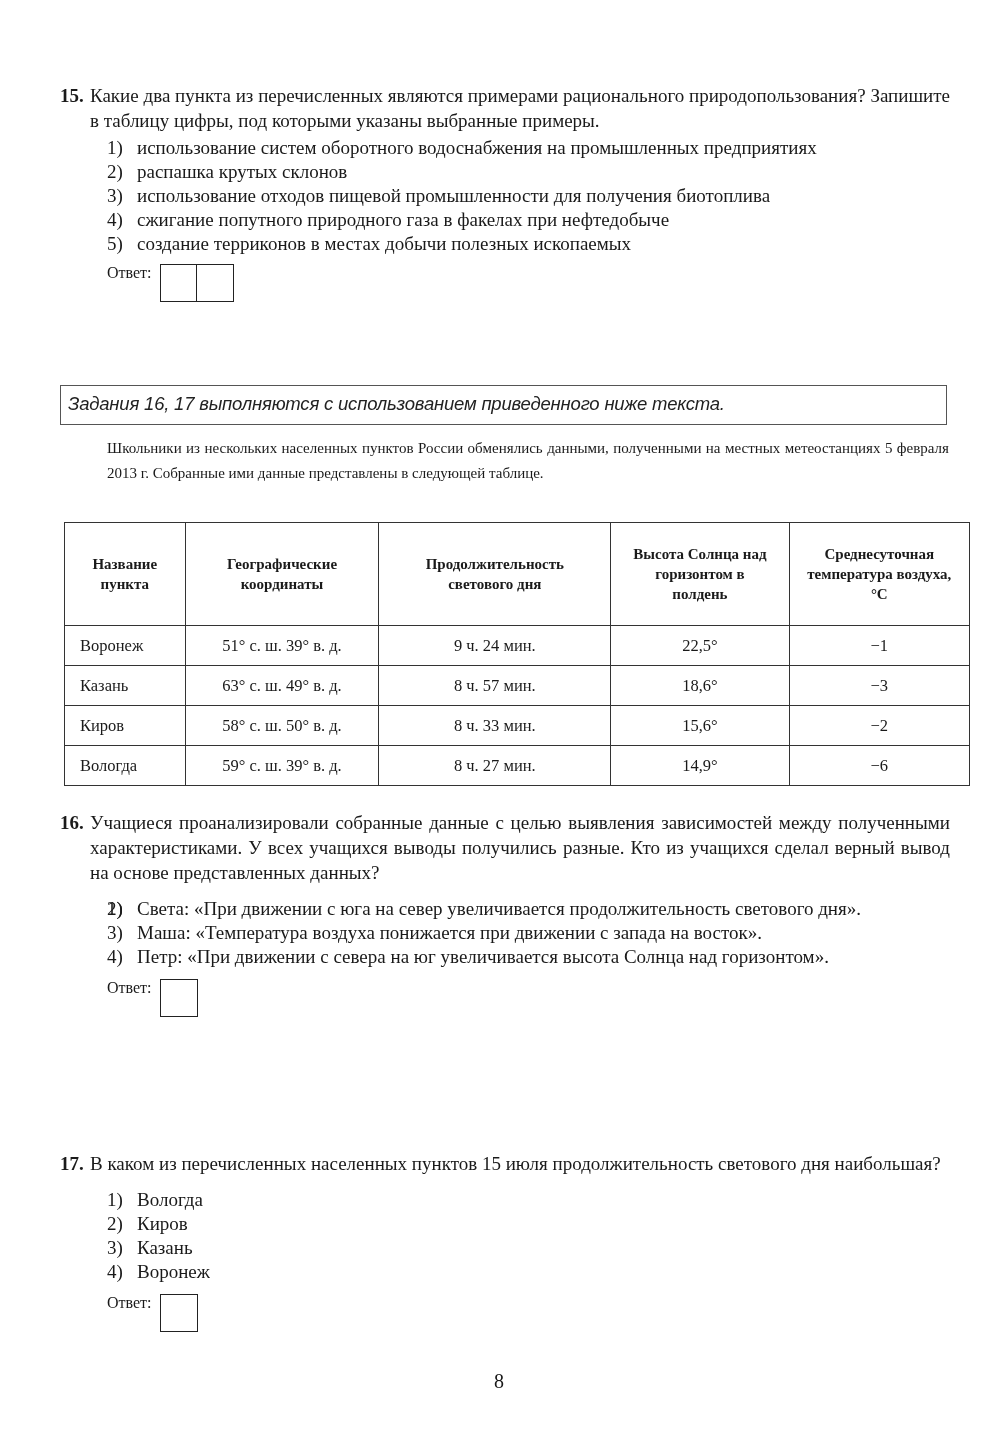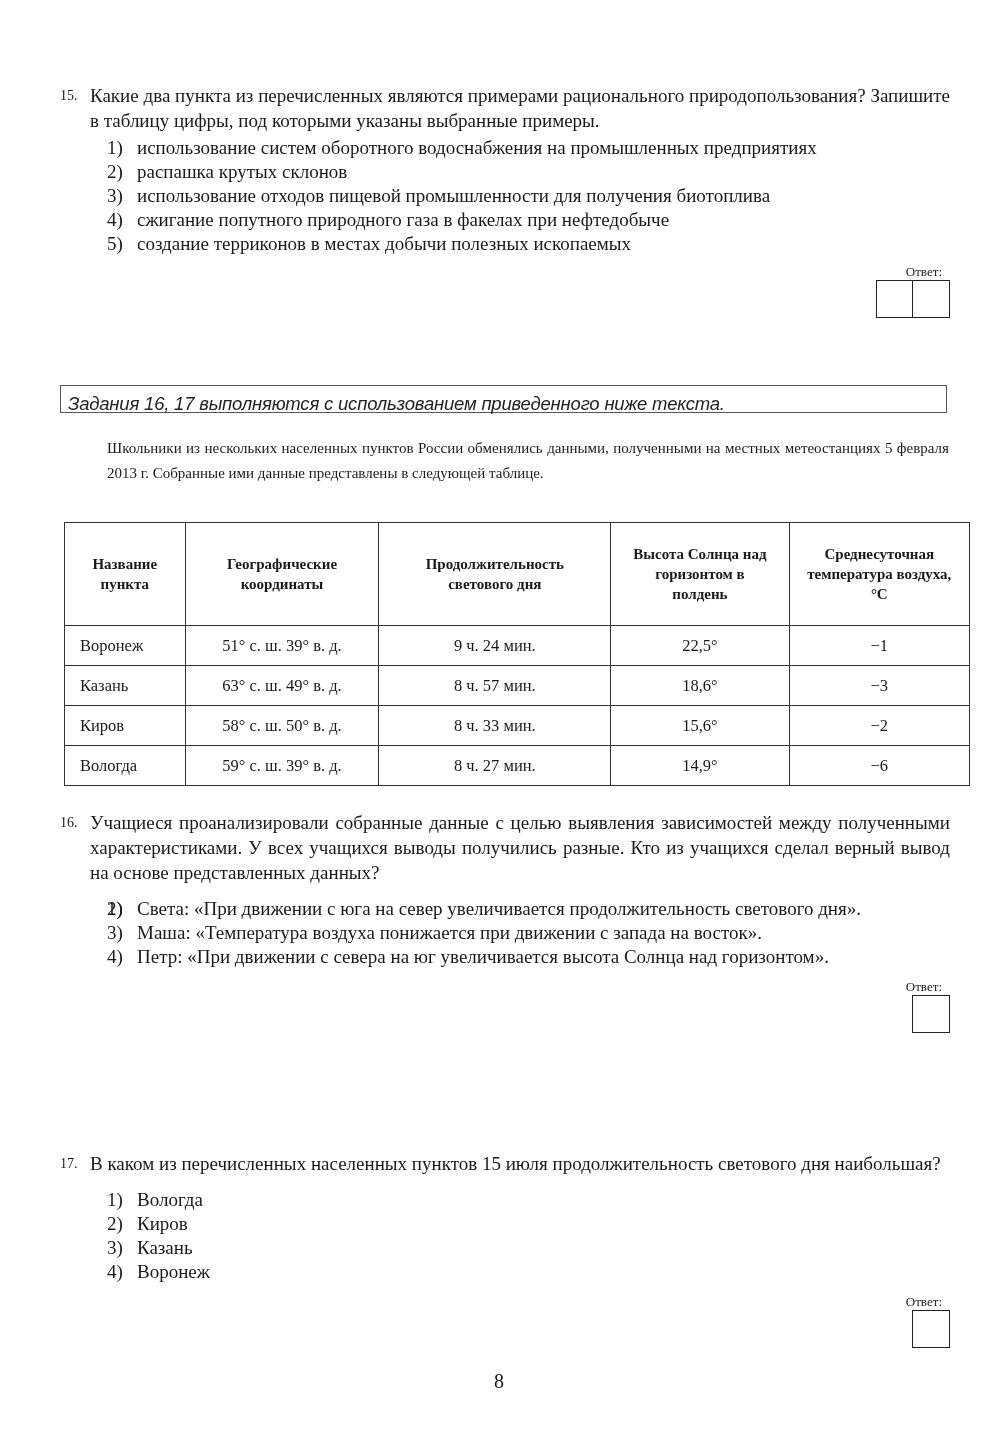--- a/index.html
+++ b/index.html
@@ -8,58 +8,57 @@
     font-family: "Liberation Serif", "DejaVu Serif", serif;
     color: #1a1a1a;
     position: relative;
     overflow: hidden;
   }
   .page { position: absolute; left: 0; top: 0; width: 1000px; height: 1430px; }
 
   .task { position: absolute; left: 60px; width: 890px; }
   .task-num {
     position: absolute; left: 0; top: 0;
-    font-weight: normal; font-size: 14px; line-height: 25px;
+    font-weight: bold; font-size: 19px; line-height: 25px;
   }
   .task-text {
     margin-left: 30px;
     font-size: 19px; line-height: 25px;
     text-align: justify;
   }
   .options { margin-left: 47px; margin-top: 2px; }
   .option {
     position: relative;
     font-size: 19px; line-height: 24px;
     padding-left: 30px;
     text-align: justify;
   }
   .option .opt-num { position: absolute; left: 0; top: 0; }
 
   .answer-row {
     margin-left: 47px;
-    display: flex; align-items: flex-end;
-    font-size: 13px;
-    flex-direction: column;
+    display: flex; align-items: flex-start;
+    font-size: 16px;
   }
   .answer-label { margin-right: 8px; }
   .answer-box {
     display: flex;
     border: 1.5px solid #222;
     height: 38px;
   }
   .answer-cell {
     width: 36px; height: 100%;
     border-right: 1.5px solid #222;
     background: #fff;
   }
   .answer-cell:last-child { border-right: none; }
 
   .info-box {
     position: absolute; left: 60px; top: 385px;
-    width: 887px; height: 28px;
+    width: 887px; height: 40px;
     border: 1.5px solid #555;
     font-family: "Liberation Sans", "DejaVu Sans", sans-serif;
     font-style: italic;
     font-size: 18.5px;
     line-height: 35px;
     padding-left: 7px;
     color: #222;
     letter-spacing: -0.2px;
   }
 

